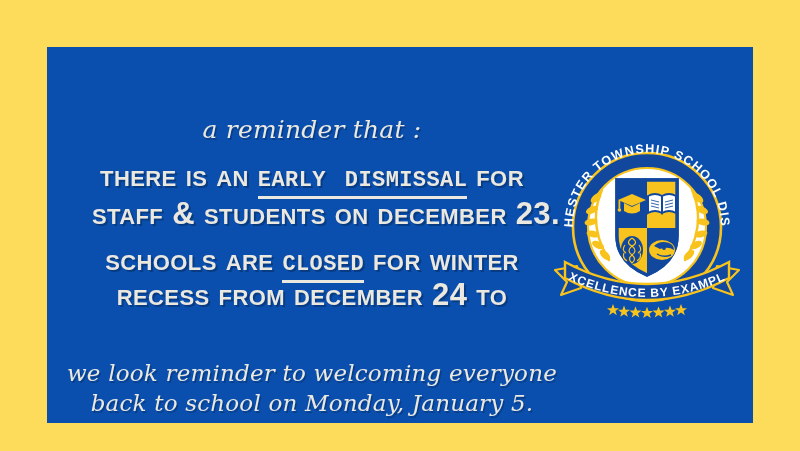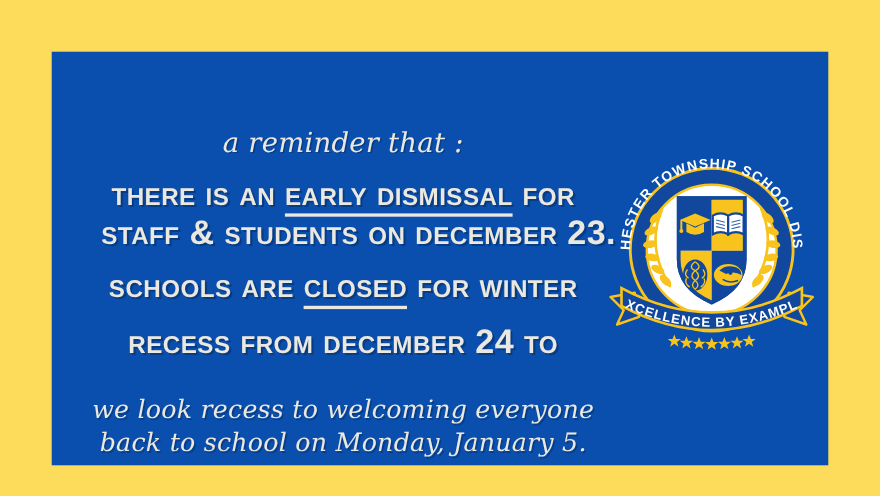--- a/index.html
+++ b/index.html
@@ -80,34 +80,35 @@
     font-size: 31px;
   }
   #para1 .blockline + .blockline { margin-top: 5px; margin-left: 28px; }
 
   #para2 {
     position: absolute;
     left: 0; right: 0;
     top: 197px;
     font-size: 31px;
   }
-  #para2 .blockline + .blockline { margin-top: 20px; }
+  #para2 .blockline + .blockline { margin-top: 2px; }
 
   #closing {
     position: absolute;
     left: 0; right: 0;
     top: 313px;
     font-size: 23px;
   }
   #closing .script-line + .script-line { margin-top: 3px; }
 
   .ul {
     position: relative;
     padding-bottom: 1px;
     border-bottom: 3px solid #EBE8E0;
+    font-family: Liberation Mono, monospace;
   }
 
   
   #logo-wrap {
     position: absolute;
     left: 500px;
     top: 85px;
     width: 200px;
     height: 190px;
   }
@@ -128,21 +129,21 @@
         <div class="blockline"><span>There is an </span><span class="ul">early dismissal</span><span> for</span></div>
         <div class="blockline">Staff &amp; Students on December 23.</div>
       </div>
 
       <div id="para2">
         <div class="blockline"><span>Schools are </span><span class="ul">closed</span><span> for winter</span></div>
         <div class="blockline">recess from December 24 to</div>
       </div>
 
       <div id="closing">
-        <div class="script script-line">we look recess to welcoming everyone</div>
+        <div class="script script-line">we look reminder to welcoming everyone</div>
         <div class="script script-line">back to school on Monday, January 5.</div>
       </div>
 
     </div>
 
     <div id="logo-wrap">
       <svg id="logo-svg" viewBox="0 0 200 190" xmlns="http://www.w3.org/2000/svg">
         <defs>
           <path id="ringpath" d="M 100,171 m -74,0 a 74,74 0 1 1 148,0 a 74,74 0 1 1 -148,0"></path>
           <path id="ringtext" d="M 26,95 a 74,74 0 1 1 148,0"></path>

